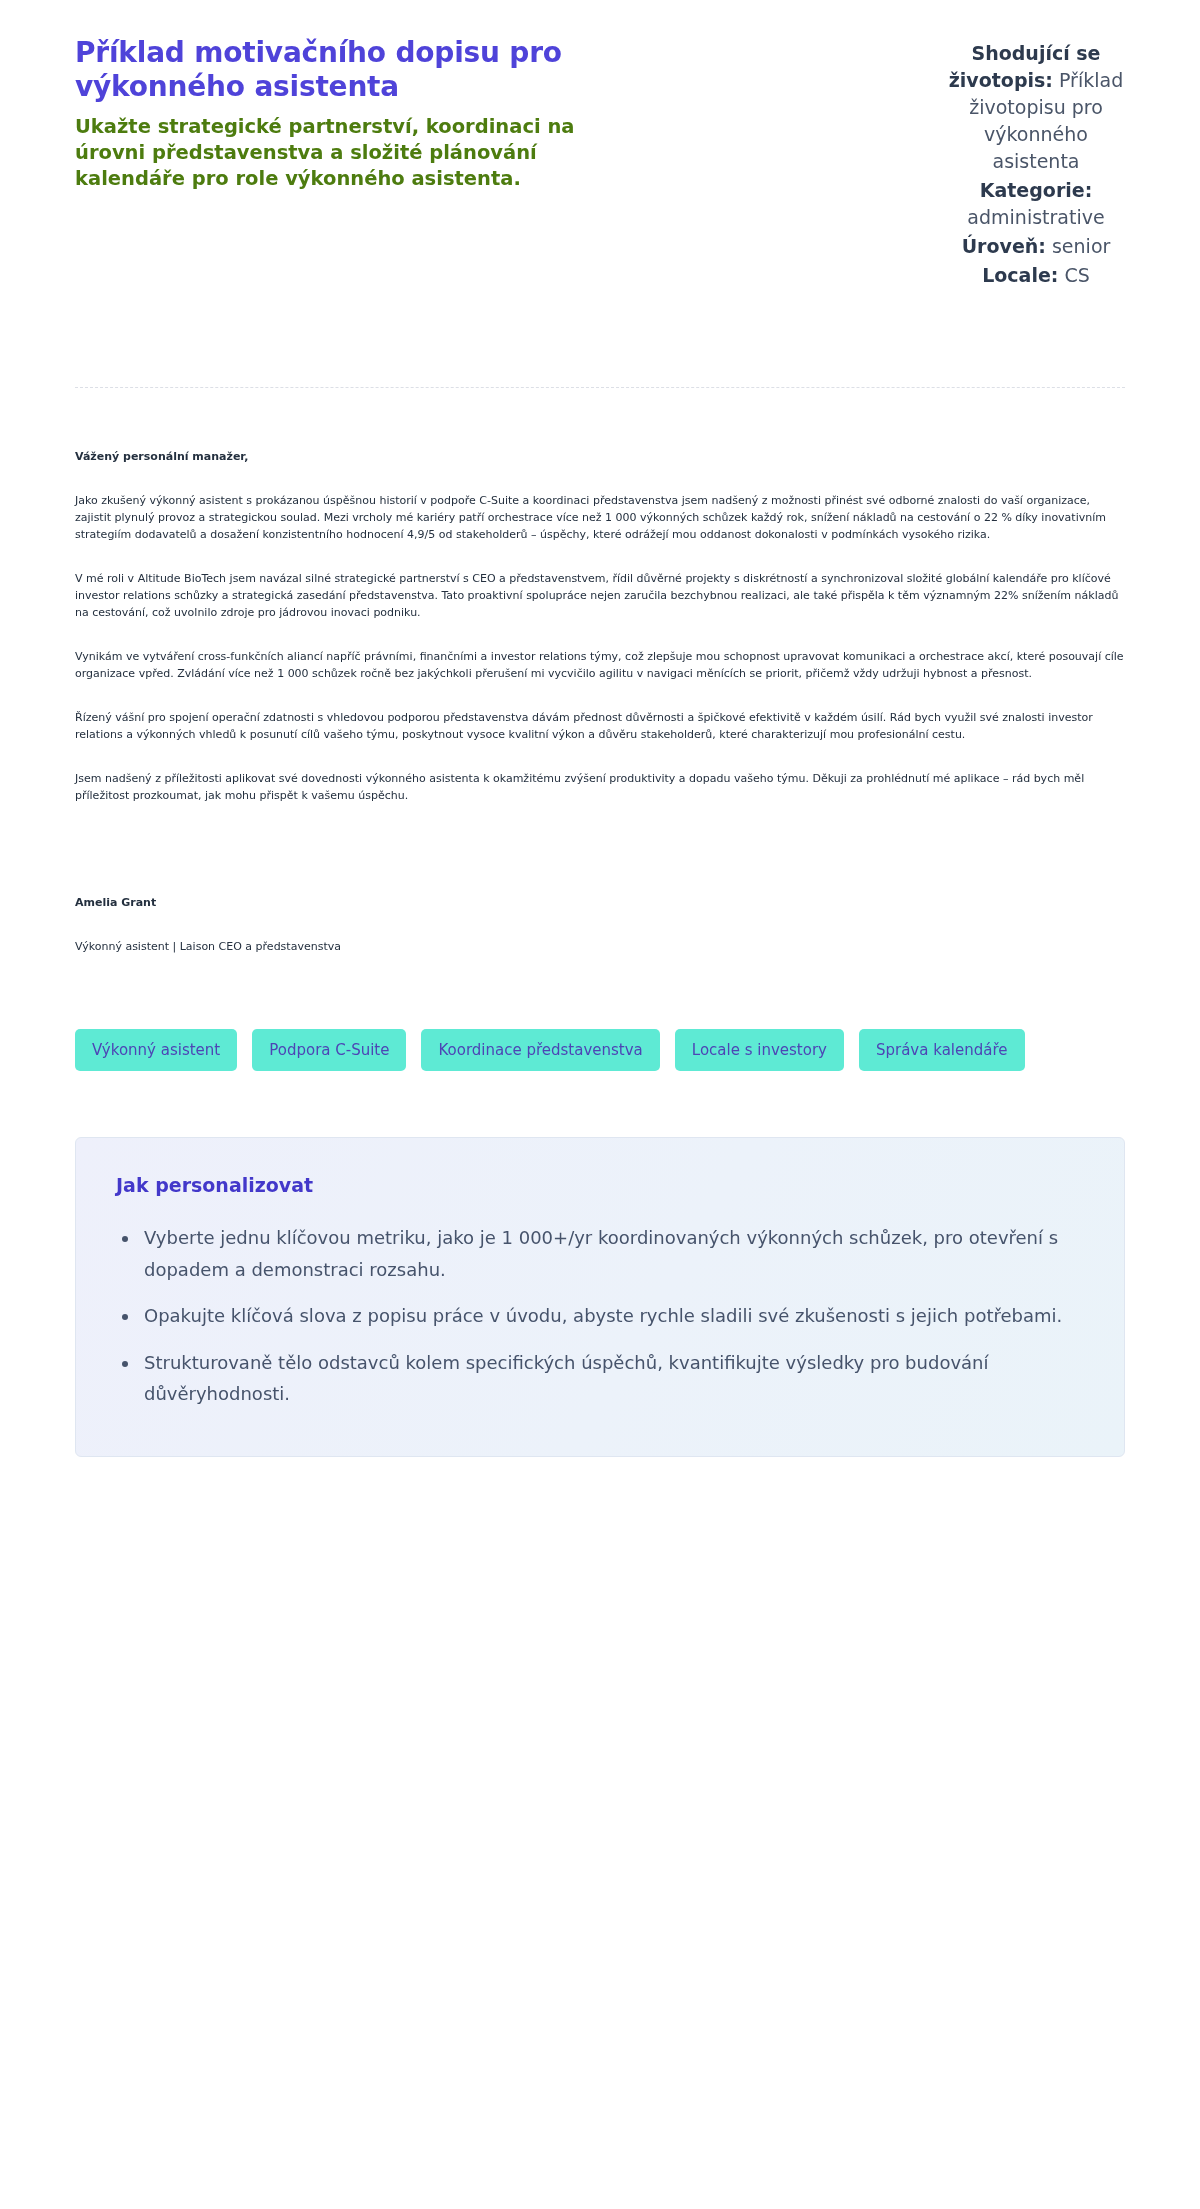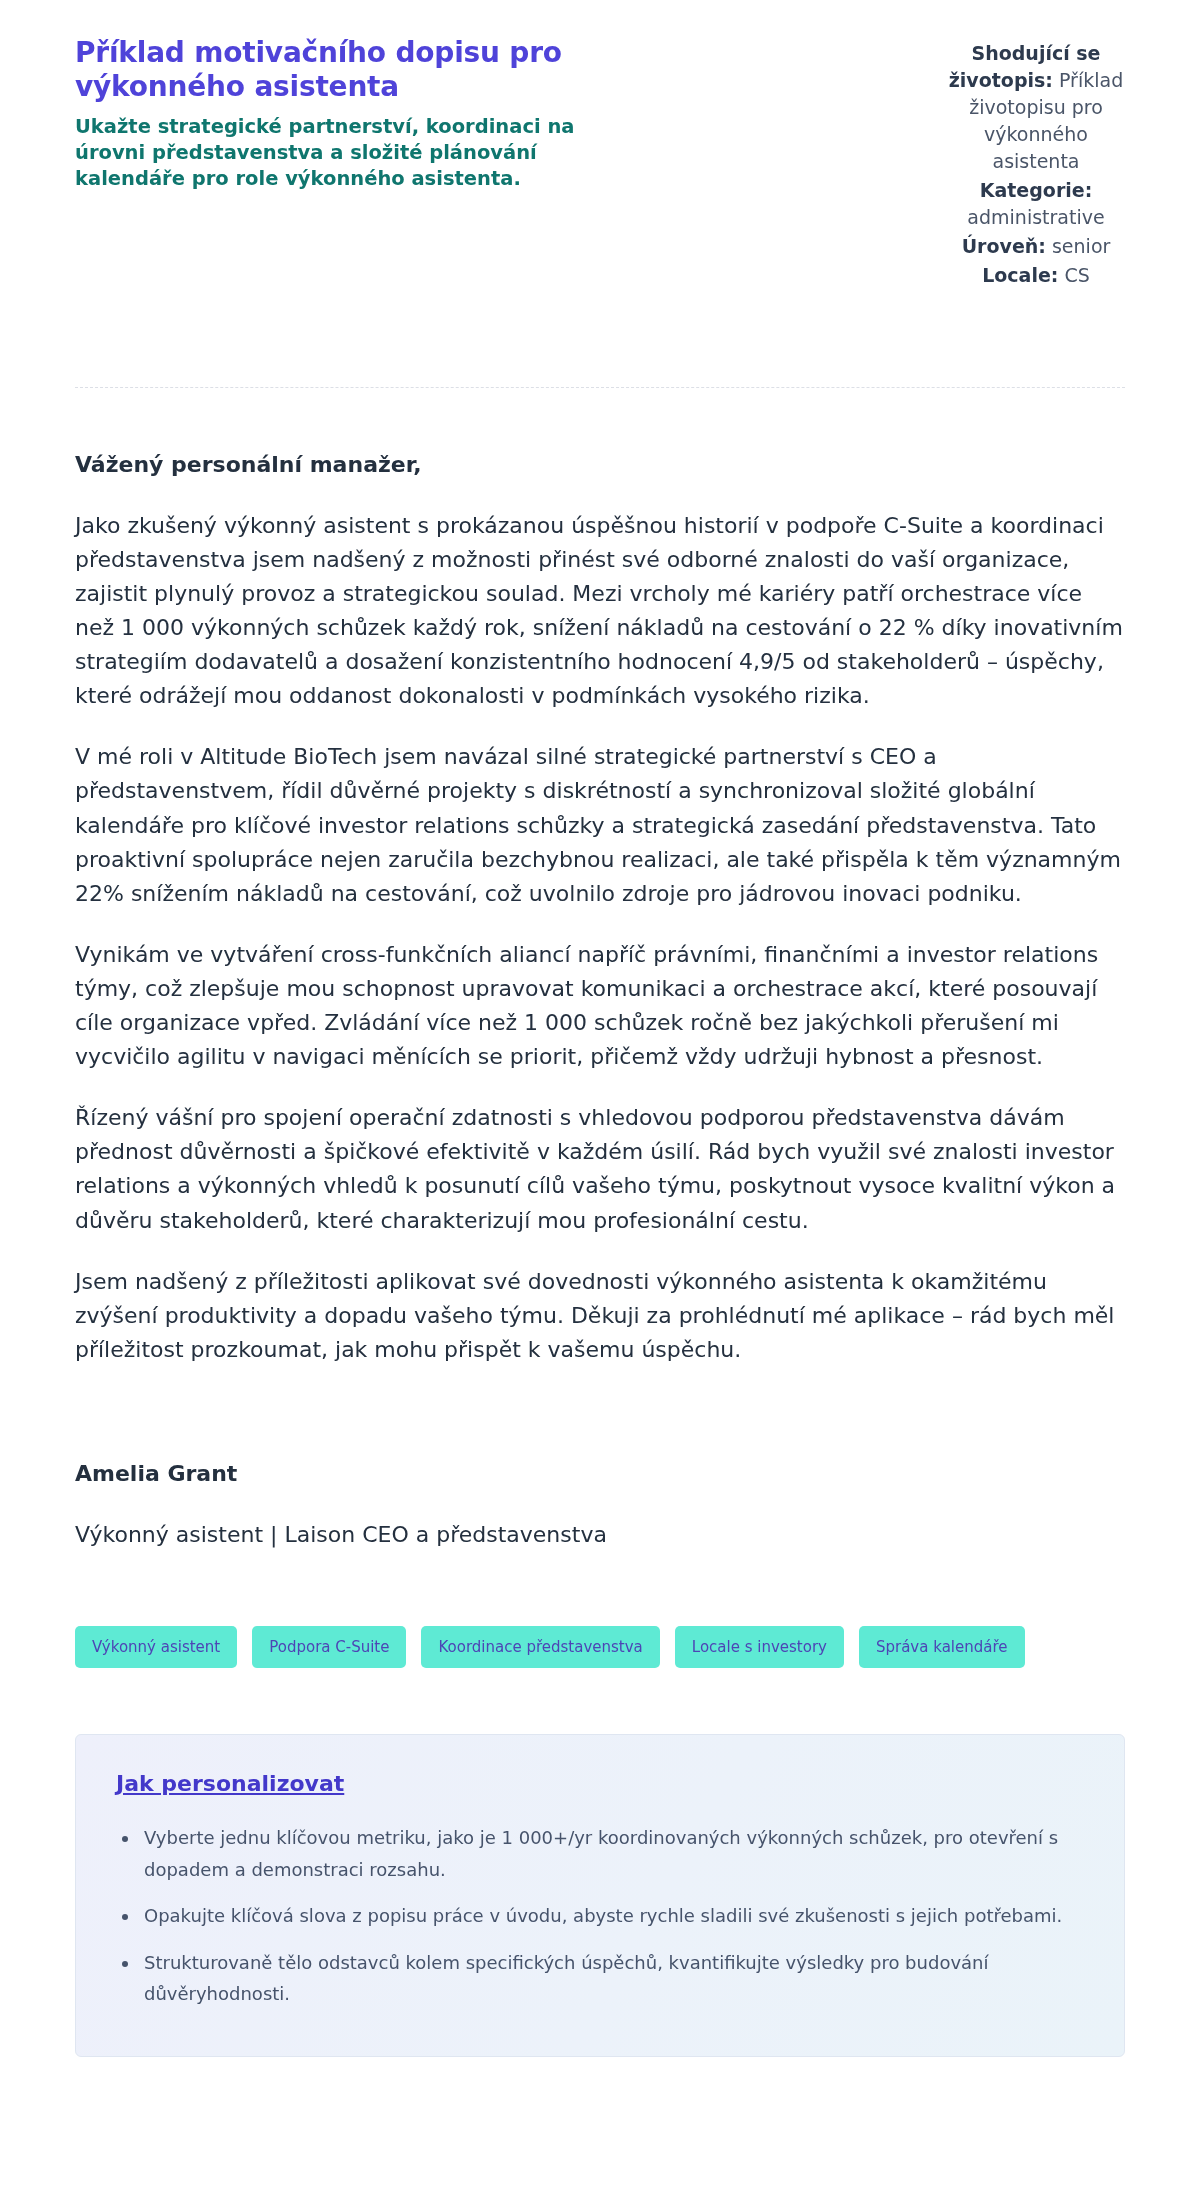--- a/index.html
+++ b/index.html
@@ -26,21 +26,21 @@
     font-weight: 700;
     color: #4f43d9;
     max-width: 560px;
     letter-spacing: -0.2px;
   }
   .page-subtitle {
     margin: 0;
     font-size: 19.5px;
     line-height: 1.32;
     font-weight: 700;
-    color: #0f766e;
+    color: #4d7c0f;
     max-width: 505px;
   }
   .meta {
     width: 178px;
     text-align: center;
     font-size: 19px;
     line-height: 1.42;
     color: #4a5568;
     padding-top: 4px;
   }
@@ -54,21 +54,21 @@
   }
   
   .letter { margin-top: 60px; }
   .greeting {
     color: #4f43d9;
     font-weight: 700;
     font-size: 18px;
     margin: 0 0 36px 0;
   }
   .letter p {
-    font-size: 22px;
+    font-size: 11px;
     line-height: 1.55;
     color: #24303f;
     margin: 0 0 27px 0;
   }
   .signature { margin-top: 90px; }
   .signature-name {
     font-weight: 700;
     font-size: 17.5px;
     color: #1c2637;
     margin: 0;
@@ -98,23 +98,22 @@
   .hint-box {
     margin-top: 66px;
     background: linear-gradient(120deg, #eef0fb 0%, #ecf2fa 55%, #eaf3f9 100%);
     border: 1px solid #dfe6f1;
     border-radius: 6px;
     padding: 36px 42px 46px 40px;
   }
   .hint-heading {
     color: #4338ca;
     font-weight: 700;
-    font-size: 22px;
+    font-size: 19px;
     margin: 0 0 26px 0;
-    text-decoration: underline;
   }
   .hint-list {
     margin: 0;
     padding-left: 24px;
   }
   .hint-list li {
     font-size: 18px;
     line-height: 1.75;
     color: #46536b;
     margin-bottom: 15px;

